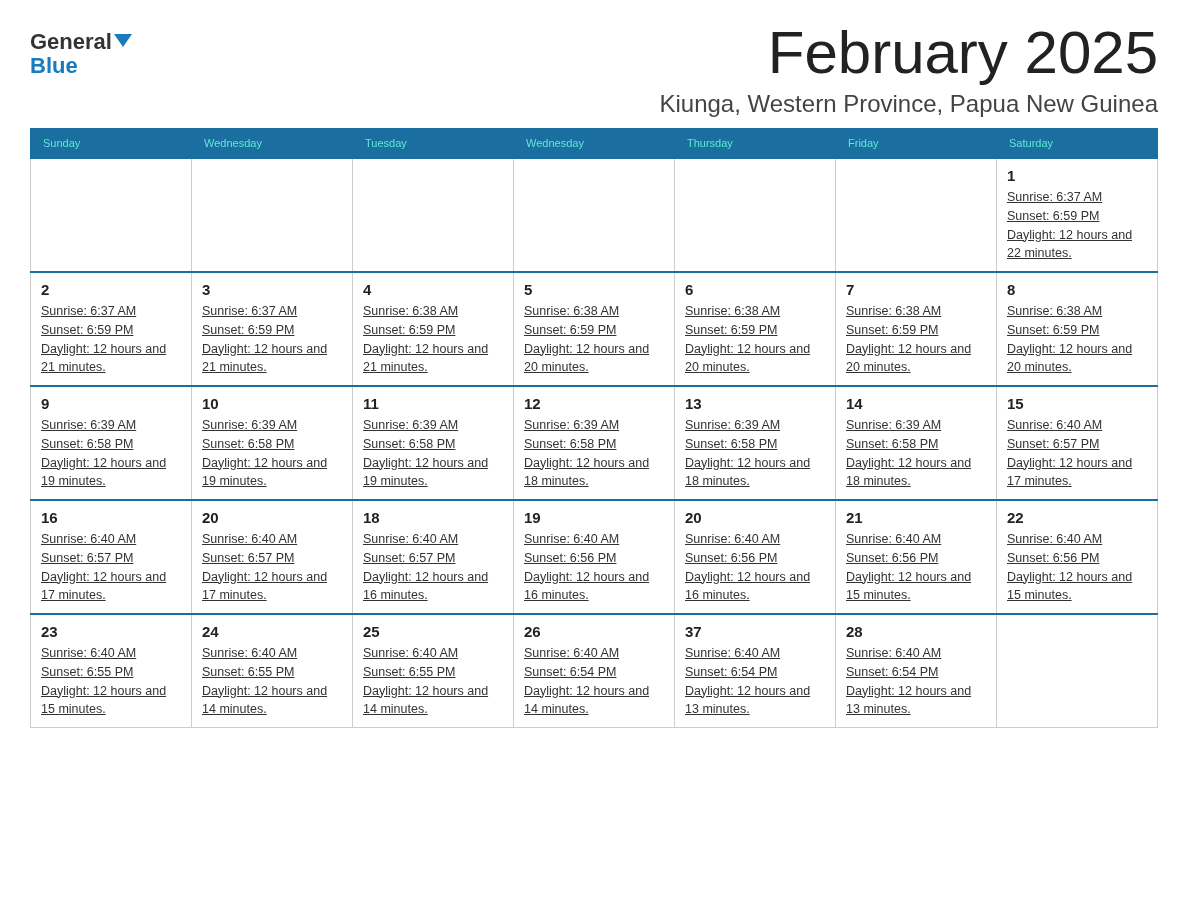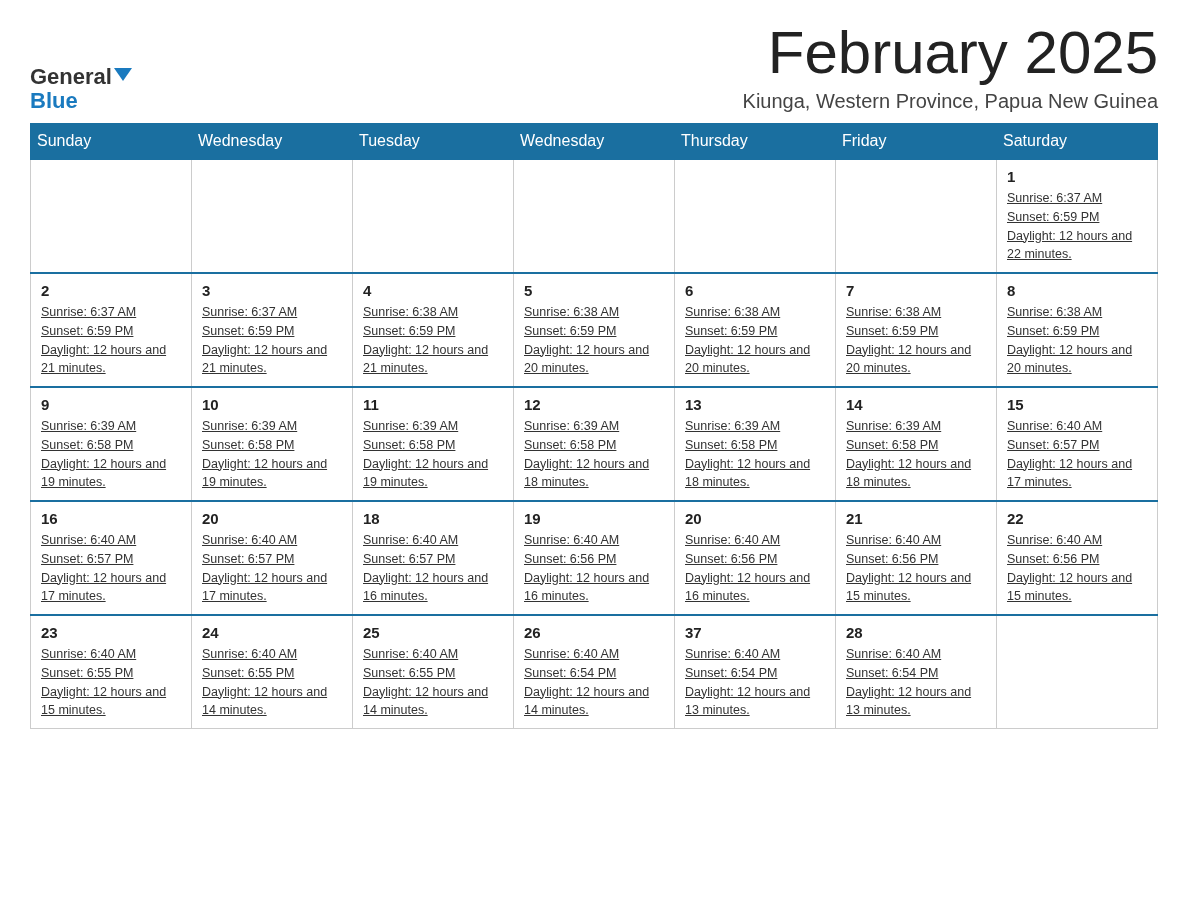--- a/index.html
+++ b/index.html
@@ -6,21 +6,21 @@
     body {
       font-family: Arial, sans-serif;
       background: #fff;
       padding: 20px 30px;
       width: 1188px;
       min-height: 918px;
     }
     .header-area {
       display: flex;
       justify-content: space-between;
-      align-items: flex-end;
+      align-items: flex-start;
       margin-bottom: 0;
     }
     .logo {
       display: flex;
       flex-direction: column;
       align-items: flex-start;
       padding-top: 10px;
     }
     .logo-text {
       font-size: 22px;
@@ -43,34 +43,34 @@
     .title-area {
       text-align: right;
     }
     .month-title {
       font-size: 60px;
       font-weight: 300;
       color: #222;
       line-height: 1.1;
     }
     .location-title {
-      font-size: 20px;
+      font-size: 24px;
       color: #444;
       margin-top: 4px;
     }
     .calendar-table {
       width: 100%;
       border-collapse: collapse;
       margin-top: 10px;
     }
     .calendar-table th {
       background-color: #1a6fa0;
-      color: #ffffff;
-      padding: 8px 6px;
-      font-size: 16px;
+      color: #5eead4;
+      padding: 8px 12px;
+      font-size: 11px;
       font-weight: normal;
       text-align: left;
       border: 1px solid #1a6fa0;
     }
     .calendar-table td {
       vertical-align: top;
       padding: 8px 10px;
       border: 1px solid #ccc;
       width: calc(100% / 7);
       min-height: 100px;

